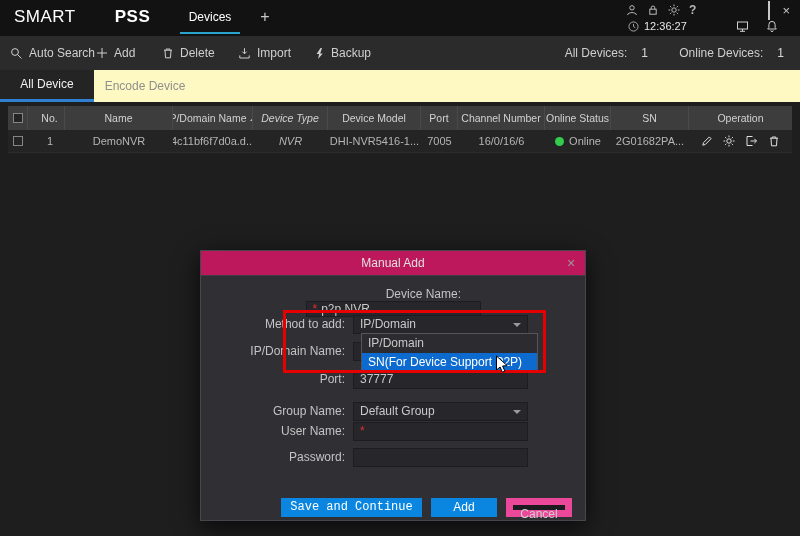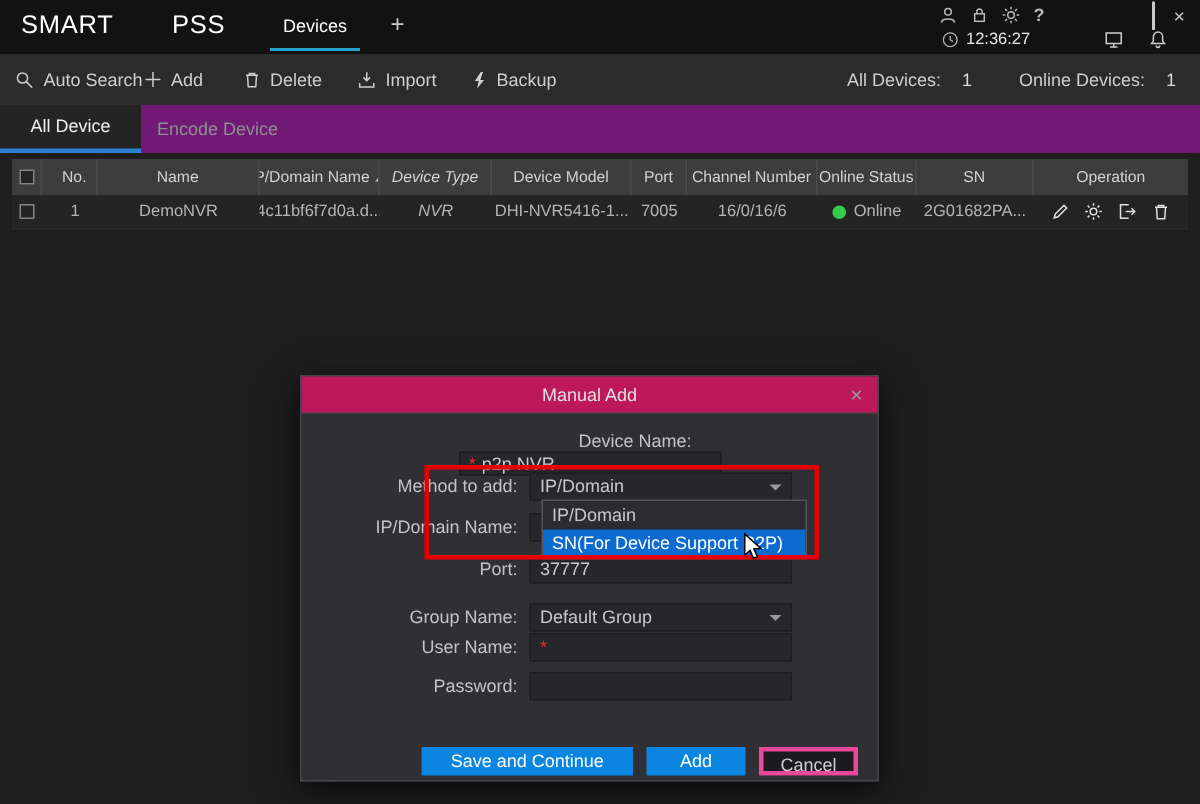--- a/index.html
+++ b/index.html
@@ -3,21 +3,21 @@
 <meta charset="utf-8">
 <style>
   * { margin:0; padding:0; box-sizing:border-box; }
   html,body { background:#101010; }
   body { font-family:"Liberation Sans","DejaVu Sans",sans-serif; }
   .screen { position:relative; width:800px; height:536px; background:#1e1e1e; overflow:hidden; }
 
   
   .topbar { position:absolute; top:0; left:0; right:0; height:36px; background:#121212; }
   .logo { position:absolute; left:14px; top:7px; font-size:17px; color:#fff; letter-spacing:.5px; }
-  .logo .pss { font-weight:normal;padding-left:39px; }
+  .logo .pss { font-weight:bold;padding-left:39px; }
   .devices-tab { position:absolute; left:180px; top:0; width:60px; height:34px; line-height:34px;
     text-align:center; color:#fff; font-size:12px; border-bottom:2px solid #27a3cc; }
   .newtab-btn { position:absolute; left:254px; top:7px; width:22px; height:22px; color:#c9c9c9;
     font-size:16px; text-align:center; line-height:20px; }
   .sys-icons { position:absolute; left:626px; top:4px; display:flex; gap:9px; color:#b9b9b9; align-items:center; }
   .win-ctrls { position:absolute; right:10px; top:4px; display:flex; gap:12px; align-items:center; height:13px; }
   .min-glyph { width:9px; height:2px; background:#c9c9c9; }
   .max-glyph { width:8px; height:8px; border:1px solid #c9c9c9; }
   .close-glyph { color:#c9c9c9; font-size:13px; line-height:10px; }
   .clock-row { position:absolute; left:628px; top:20px; display:flex; gap:5px; align-items:center;
@@ -25,21 +25,21 @@
   .tray-icons { position:absolute; right:22px; top:20px; display:flex; gap:17px; color:#cfcfcf; align-items:center; }
   .q-glyph { font-size:12px; font-weight:bold; color:#b9b9b9; line-height:12px; }
 
   
   .toolbar { position:absolute; top:36px; left:0; right:0; height:34px; background:#2b2b2b; }
   .tb-item { position:absolute; top:0; height:34px; display:flex; align-items:center; gap:6px;
     color:#cfcfcf; font-size:12px; }
   .tb-count { margin-left:8px; color:#d8d8d8; }
 
   
-  .tabstrip { position:absolute; top:70px; left:0; right:0; height:32px; background:#701a75; }
+  .tabstrip { position:absolute; top:70px; left:0; right:0; height:32px; background:#fef9c3; }
   .tab-all { position:absolute; left:0; top:0; width:94px; height:32px; line-height:29px; text-align:center;
     color:#f0f0f0; font-size:12px; background:#242424; border-bottom:3px solid #2f80d0; }
   .tab-encode { position:absolute; left:94px; top:0; width:102px; height:32px; line-height:32px;
     text-align:center; color:#8f8f8f; font-size:12px; }
 
   
   .thead { position:absolute; top:106px; left:8px; right:8px; height:24px; display:flex; background:#3d3d3d; }
   .th { display:flex; align-items:center; justify-content:center; font-size:10.5px; color:#d2d2d2;
     border-right:1px solid #4a4a4a; gap:4px; white-space:nowrap; overflow:hidden; }
   .th:last-child { border-right:none; }
@@ -69,23 +69,23 @@
     align-items:center; padding:0 6px; color:#c9c9c9; font-size:12px; position:relative; gap:4px; }
   .req { color:#e03030; font-size:12px; }
   .caret-down { position:absolute; right:6px; top:7px; width:0; height:0;
     border-left:4px solid transparent; border-right:4px solid transparent; border-top:4px solid #9a9a9a; }
   .ddlist { position:absolute; left:160px; top:82px; width:177px; background:#2b2b30;
     border:1px solid #55555a; z-index:12; }
   .dditem { height:19px; line-height:19px; padding-left:6px; font-size:12px; color:#c9c9c9; white-space:nowrap; }
   .dditem.selected { background:#0d6bd0; color:#fff; }
   .btn { position:absolute; top:247px; height:19px; font-size:12px; text-align:center; line-height:19px; }
   .btn-blue { background:#0a86e0; color:#fff; }
-  .btn-save { left:80px; width:141px; }
+  .btn-save { left:80px; width:141px;font-family:Liberation Mono, monospace; }
   .btn-add { left:230px; width:66px; }
-  .btn-cancel { left:305px; width:66px; background:#1b1b1f; border:3px solid #ec4899; color:#cfcfcf; }
+  .btn-cancel { left:305px; width:66px; background:#1b1b1f; border:7px solid #ec4899; color:#cfcfcf; }
 
   
   .red-box { position:absolute; left:283px; top:310px; width:263px; height:63px;
     border:3px solid #e60000; z-index:40; pointer-events:none; }
   .cursor { position:absolute; left:495px; top:355px; z-index:50; pointer-events:none; }
 
   svg { display:block; }
 </style>
 </head>
 <body>

